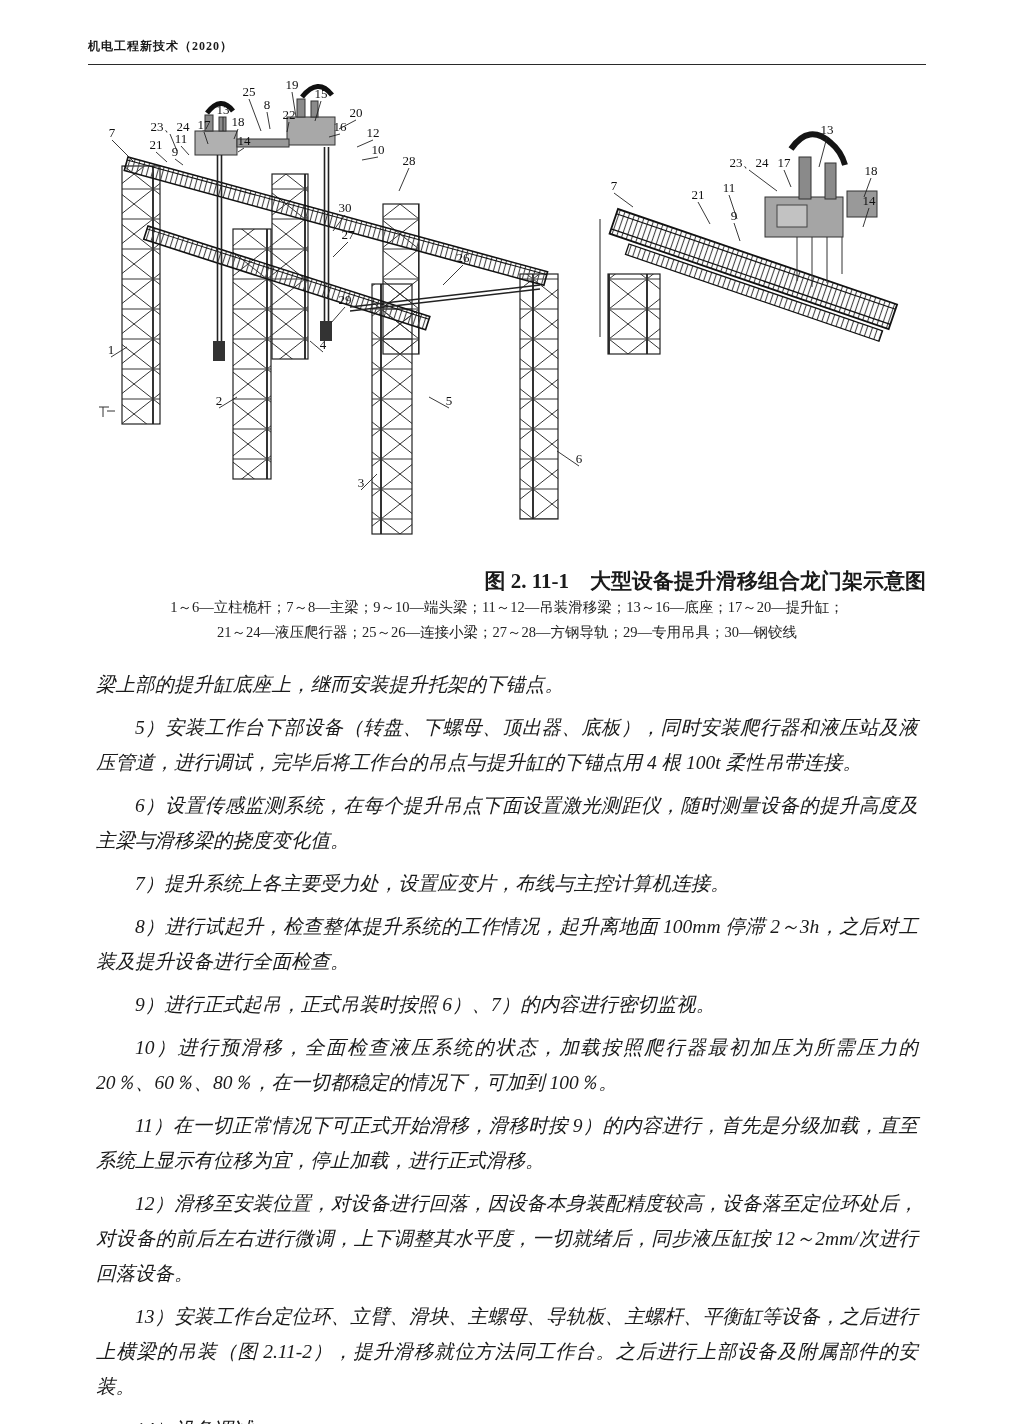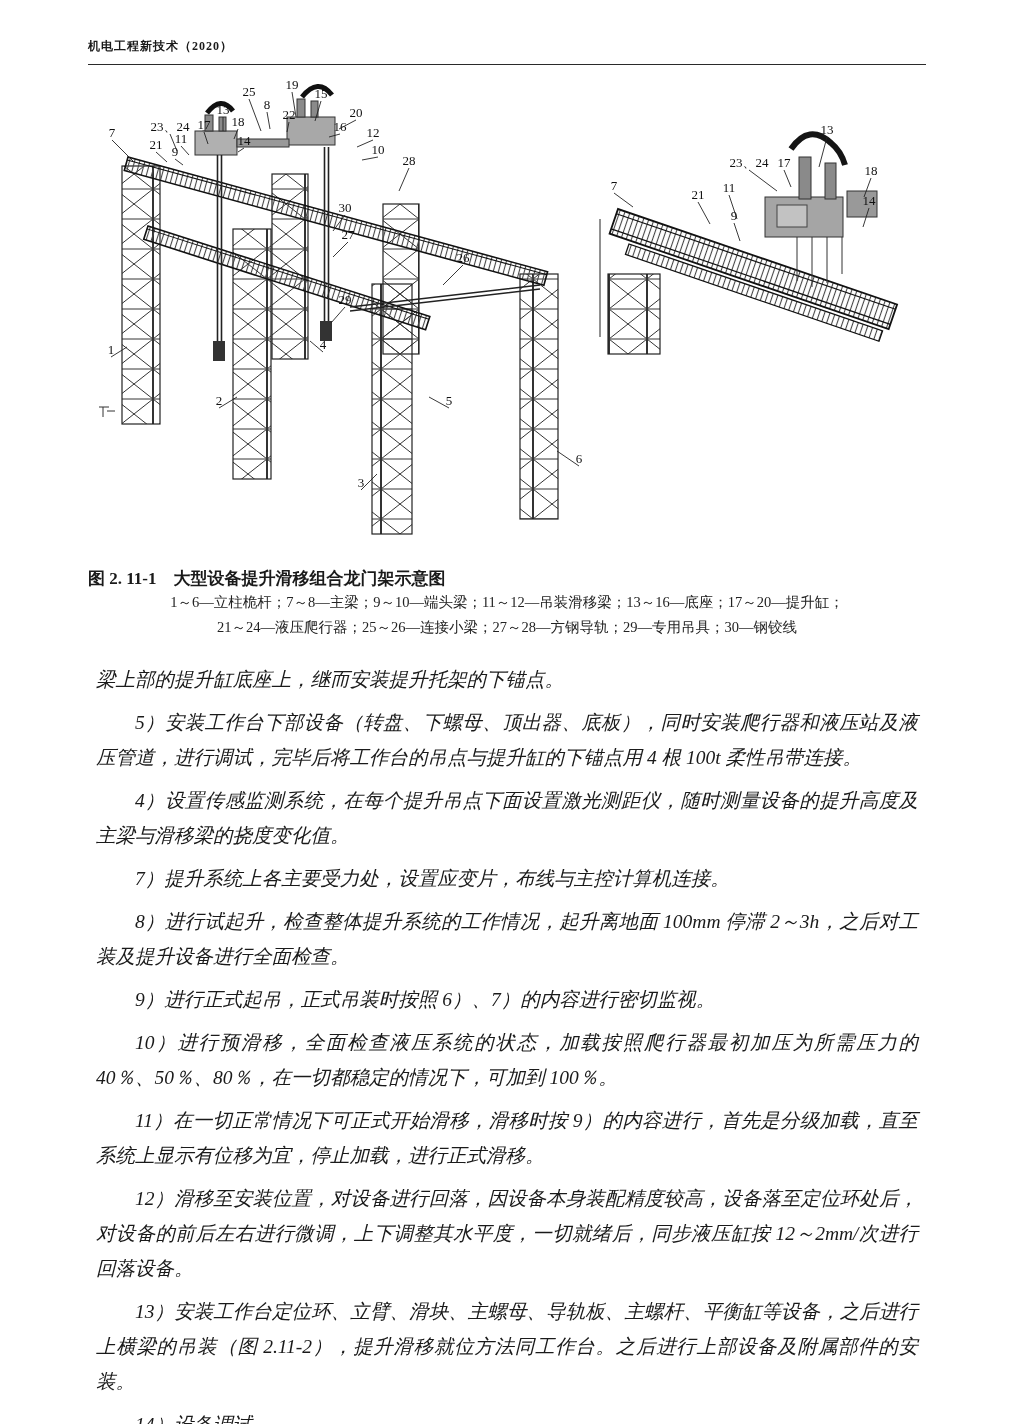--- a/index.html
+++ b/index.html
@@ -4,21 +4,21 @@
 <style>
   html,body{margin:0;padding:0;background:#ffffff;}
   body{width:1014px;height:1424px;font-family:"Liberation Serif","DejaVu Serif",serif;color:#1a1a1a;position:relative;overflow:hidden;}
   .page{padding:38px 88px 0 88px;box-sizing:border-box;}
   .header-title{font-size:12px;font-weight:bold;letter-spacing:1px;}
   .header-rule{border:none;border-top:1.6px solid #2a2a2a;margin:9px 0 0 0;}
   .figure-wrap{position:relative;height:492px;margin-top:4px;}
   .figure-wrap svg{position:absolute;left:-11px;top:0;}
   .lbl{font-size:13px;font-family:"Liberation Serif","DejaVu Serif",serif;fill:#111;text-anchor:middle;}
   .leader{stroke:#222;stroke-width:0.9;}
-  .fig-caption{text-align:left;font-weight:bold;font-size:17px;margin-top:6px;}
+  .fig-caption{text-align:right;font-weight:bold;font-size:21px;margin-top:6px;}
   .fig-legend{text-align:center;font-size:14.5px;line-height:25px;color:#222;}
   .bodytext{margin-top:22px;font-size:19.5px;line-height:35px;text-align:justify;}
   .bodytext p{margin:8px;font-style:italic;}
   .bodytext p.indent{text-indent:2em;}
   .page-number{font-style:italic;font-size:23px;margin-top:26px;font-weight:500;}
 </style>
 </head>
 <body>
 
 <div class="page">
@@ -195,25 +195,25 @@
 
   <div class="fig-caption">图 2. 11-1　大型设备提升滑移组合龙门架示意图</div>
   <div class="fig-legend">
     <div>1～6—立柱桅杆；7～8—主梁；9～10—端头梁；11～12—吊装滑移梁；13～16—底座；17～20—提升缸；</div>
     <div>21～24—液压爬行器；25～26—连接小梁；27～28—方钢导轨；29—专用吊具；30—钢铰线</div>
   </div>
 
   <div class="bodytext">
     <p>梁上部的提升缸底座上，继而安装提升托架的下锚点。</p>
     <p class="indent">5）安装工作台下部设备（转盘、下螺母、顶出器、底板），同时安装爬行器和液压站及液压管道，进行调试，完毕后将工作台的吊点与提升缸的下锚点用 4 根 100t 柔性吊带连接。</p>
-    <p class="indent">4）设置传感监测系统，在每个提升吊点下面设置激光测距仪，随时测量设备的提升高度及主梁与滑移梁的挠度变化值。</p>
+    <p class="indent">6）设置传感监测系统，在每个提升吊点下面设置激光测距仪，随时测量设备的提升高度及主梁与滑移梁的挠度变化值。</p>
     <p class="indent">7）提升系统上各主要受力处，设置应变片，布线与主控计算机连接。</p>
     <p class="indent">8）进行试起升，检查整体提升系统的工作情况，起升离地面 100mm 停滞 2～3h，之后对工装及提升设备进行全面检查。</p>
     <p class="indent">9）进行正式起吊，正式吊装时按照 6）、7）的内容进行密切监视。</p>
-    <p class="indent">10）进行预滑移，全面检查液压系统的状态，加载按照爬行器最初加压为所需压力的 40％、50％、80％，在一切都稳定的情况下，可加到 100％。</p>
+    <p class="indent">10）进行预滑移，全面检查液压系统的状态，加载按照爬行器最初加压为所需压力的 20％、60％、80％，在一切都稳定的情况下，可加到 100％。</p>
     <p class="indent">11）在一切正常情况下可正式开始滑移，滑移时按 9）的内容进行，首先是分级加载，直至系统上显示有位移为宜，停止加载，进行正式滑移。</p>
     <p class="indent">12）滑移至安装位置，对设备进行回落，因设备本身装配精度较高，设备落至定位环处后，对设备的前后左右进行微调，上下调整其水平度，一切就绪后，同步液压缸按 12～2mm/次进行回落设备。</p>
     <p class="indent">13）安装工作台定位环、立臂、滑块、主螺母、导轨板、主螺杆、平衡缸等设备，之后进行上横梁的吊装（图 2.11-2），提升滑移就位方法同工作台。之后进行上部设备及附属部件的安装。</p>
     <p class="indent">14）设备调试。</p>
   </div>
 
   <div class="page-number">84</div>
 
 </div>
 

